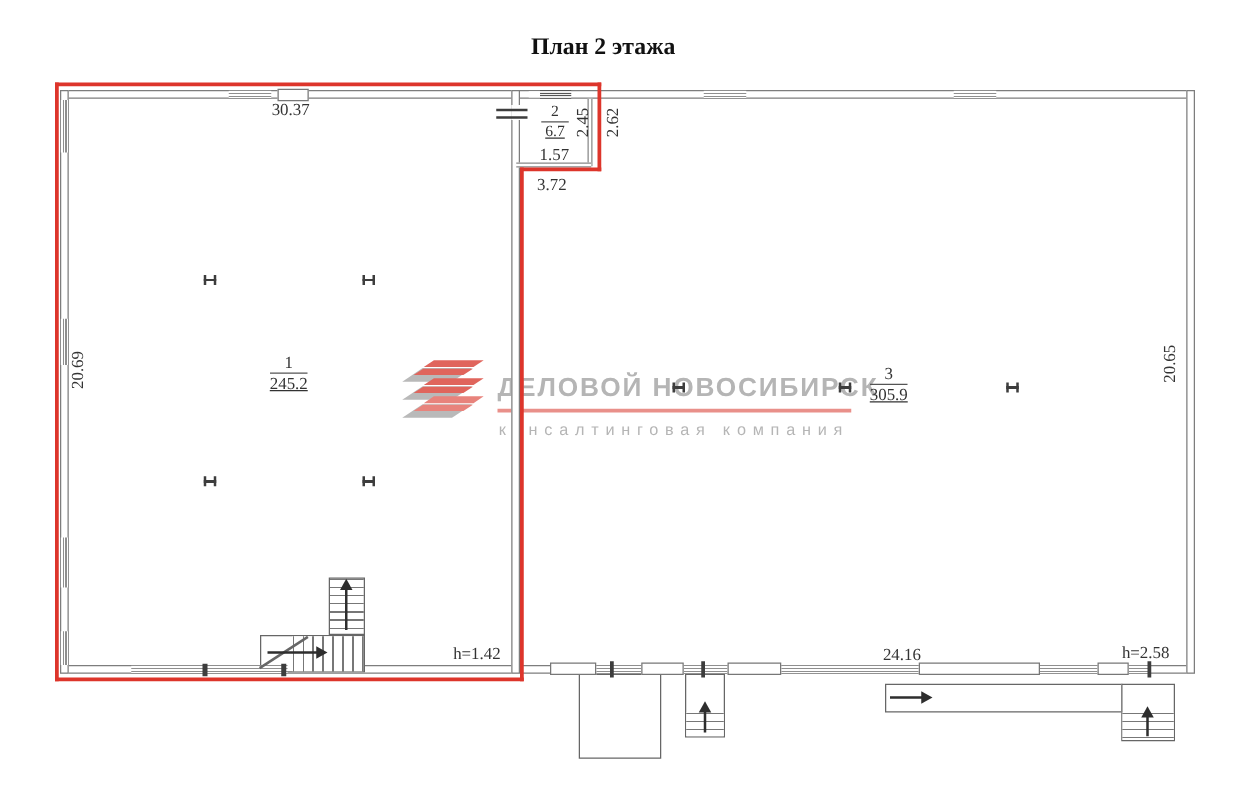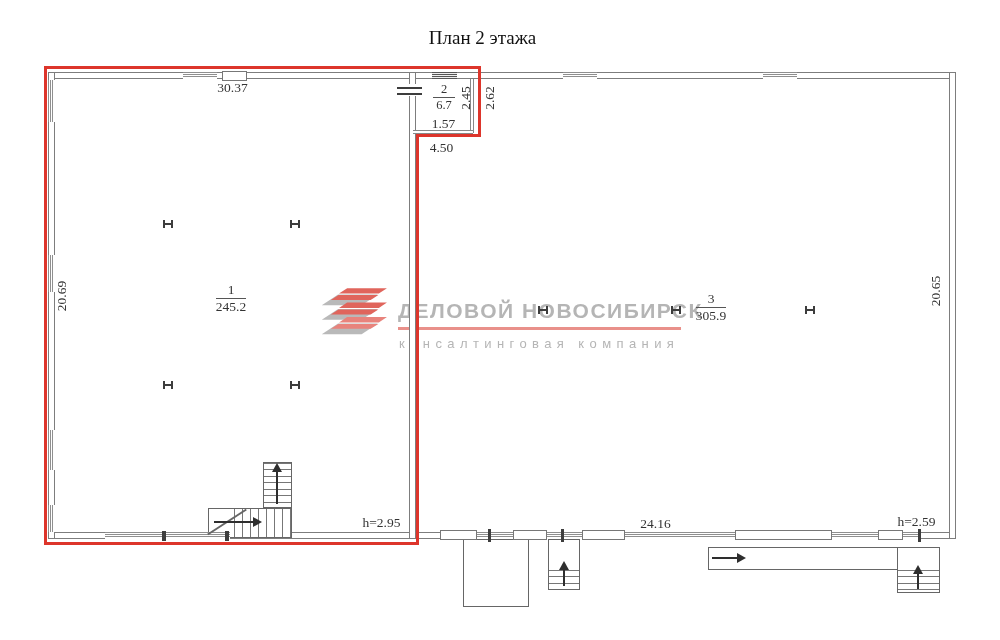--- a/index.html
+++ b/index.html
@@ -28,28 +28,28 @@
   .head-up{position:absolute;width:0;height:0;border-left:5px solid transparent;border-right:5px solid transparent;border-bottom:9px solid #2e2e2e;z-index:6;}
   .head-right{position:absolute;width:0;height:0;border-top:5px solid transparent;border-bottom:5px solid transparent;border-left:9px solid #2e2e2e;z-index:6;}
   .diag{position:absolute;background:#666;z-index:3;}
   
   .col{position:absolute;width:10px;height:8px;z-index:6;
        background:linear-gradient(to bottom,rgba(0,0,0,0) 3px,#3d3d3d 3px,#3d3d3d 5px,rgba(0,0,0,0) 5px);}
   .col::before,.col::after{content:"";position:absolute;top:0;bottom:0;width:2px;background:#3d3d3d;}
   .col::before{left:0;} .col::after{right:0;}
   
   .title{position:absolute;left:360px;top:27px;width:245px;text-align:center;
-         font-size:19px;font-weight:normal;color:#111;z-index:7;}
+         font-size:19px;font-weight:bold;color:#111;z-index:7;}
   .dim{position:absolute;font-size:13.5px;color:#333;text-align:center;z-index:7;white-space:nowrap;}
   .vdim{position:absolute;width:60px;height:16px;font-size:13.5px;color:#333;text-align:center;
         transform:rotate(-90deg);z-index:7;white-space:nowrap;}
   .room{position:absolute;display:inline-flex;flex-direction:column;align-items:center;z-index:7;
         font-size:13.5px;color:#333;}
   .room .rn{display:block;border-bottom:1px solid #555;padding:0 12px;line-height:1.1;}
-  .room .ra{display:block;line-height:1.2;}
+  .room .ra{display:block;line-height:1.2;text-decoration:underline;}
   
   .wm-company{position:absolute;left:398px;top:299px;width:290px;z-index:1;
       font-family:"Liberation Sans",sans-serif;font-weight:bold;font-size:21px;
       letter-spacing:1.5px;color:#b5b5b5;white-space:nowrap;}
   .wm-rule{position:absolute;left:398px;top:327px;width:283px;height:3px;background:#e9908a;z-index:1;}
   .wm-tagline{position:absolute;left:399px;top:336px;z-index:1;
       font-family:"Liberation Sans",sans-serif;font-size:13px;letter-spacing:5.4px;
       color:#b5b5b5;white-space:nowrap;}
   .wm-logo{position:absolute;left:320px;top:286px;z-index:1;}
 </style>
@@ -170,19 +170,19 @@
   <div class="room" style="left:676px;top:292px;width:70px;">
     <span class="rn">3</span>
     <span class="ra">305.9</span>
   </div>
 
   <div class="dim" style="left:205px;top:80px;width:55px;">30.37</div>
   <div class="vdim" style="left:32px;top:288px;">20.69</div>
   <div class="vdim" style="left:436px;top:90px;">2.45</div>
   <div class="vdim" style="left:460px;top:90px;">2.62</div>
   <div class="dim" style="left:416px;top:116px;width:55px;">1.57</div>
-  <div class="dim" style="left:414px;top:140px;width:55px;">4.50</div>
-  <div class="dim" style="left:628px;top:516px;width:55px;">24.16</div>
+  <div class="dim" style="left:414px;top:140px;width:55px;">3.72</div>
+  <div class="dim" style="left:694px;top:516px;width:55px;">24.16</div>
   <div class="vdim" style="left:906px;top:283px;">20.65</div>
-  <div class="dim" style="left:354px;top:515px;width:55px;">h=2.95</div>
-  <div class="dim" style="left:889px;top:514px;width:55px;">h=2.59</div>
+  <div class="dim" style="left:354px;top:515px;width:55px;">h=1.42</div>
+  <div class="dim" style="left:889px;top:514px;width:55px;">h=2.58</div>
 
 </div>
 
 </body></html>

